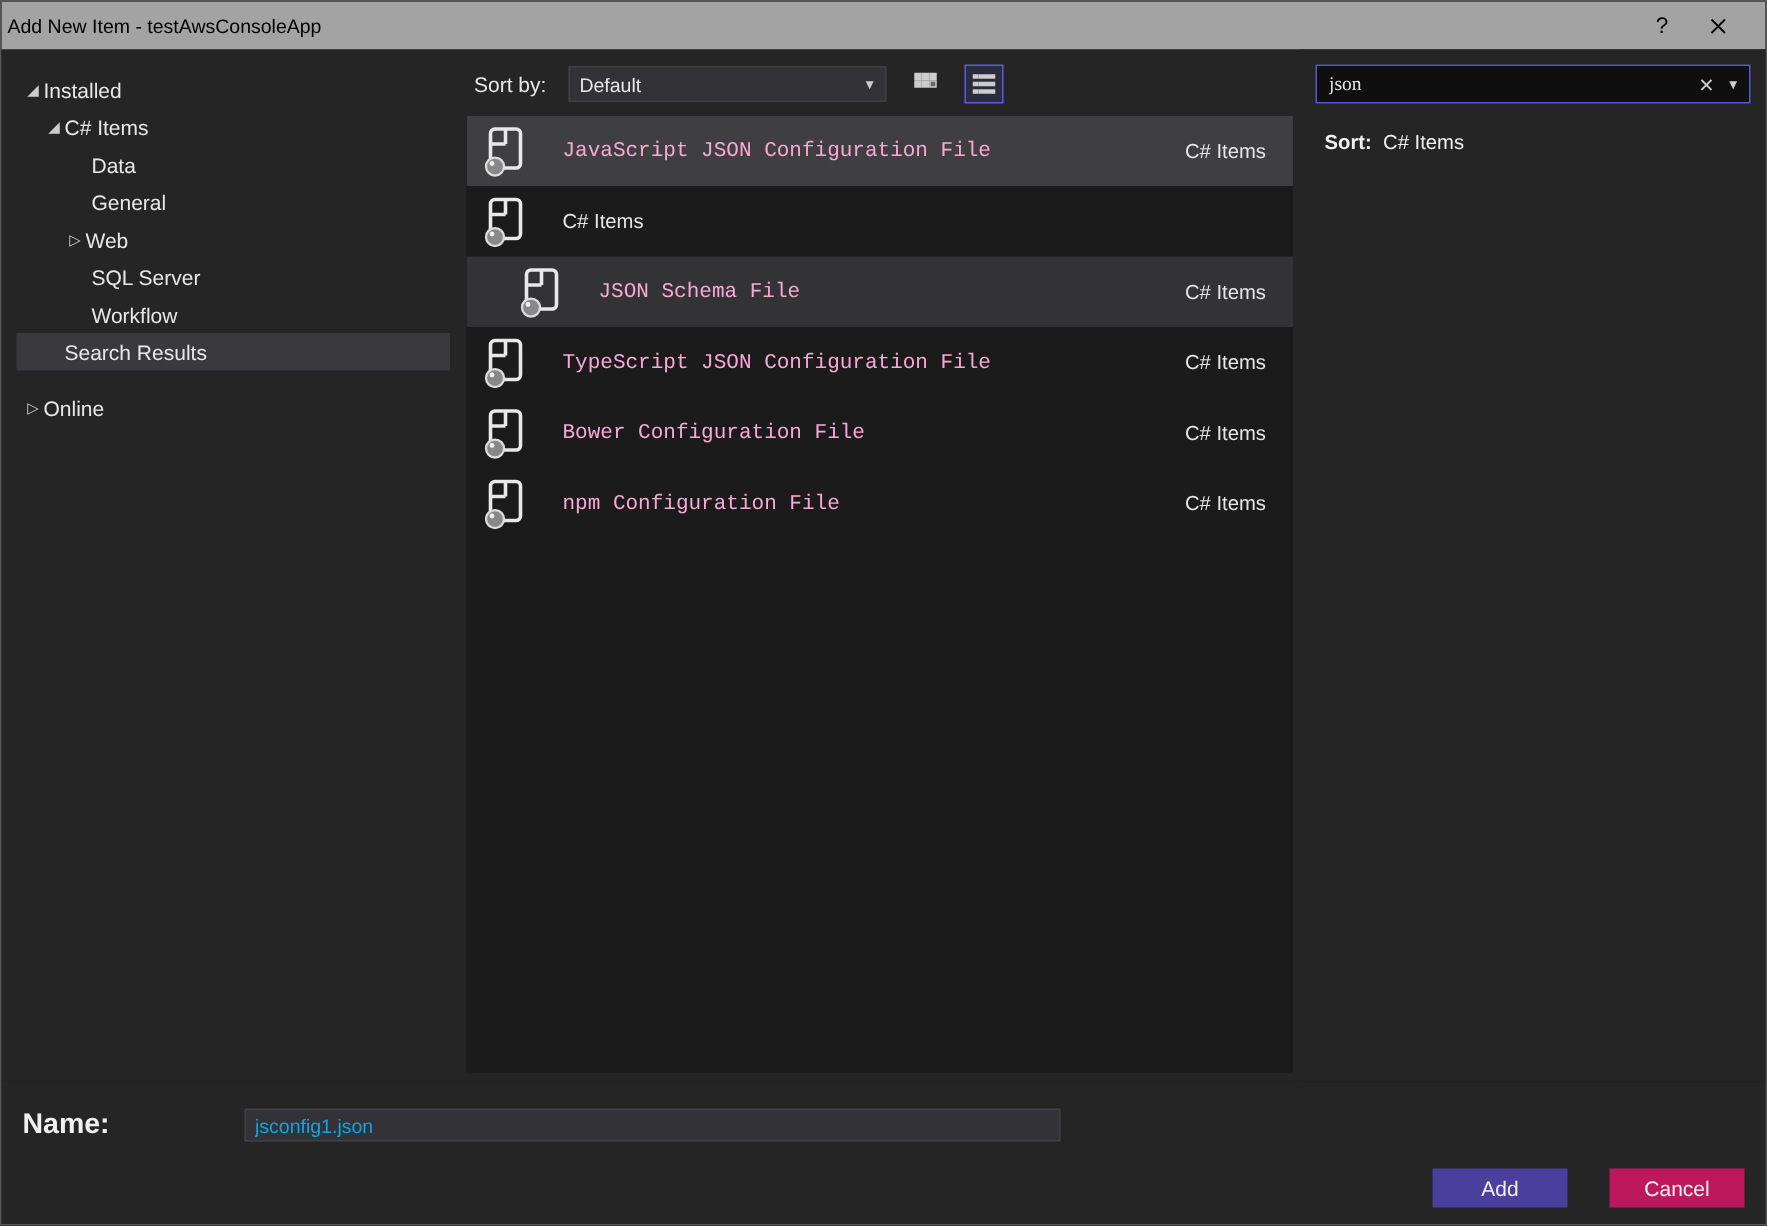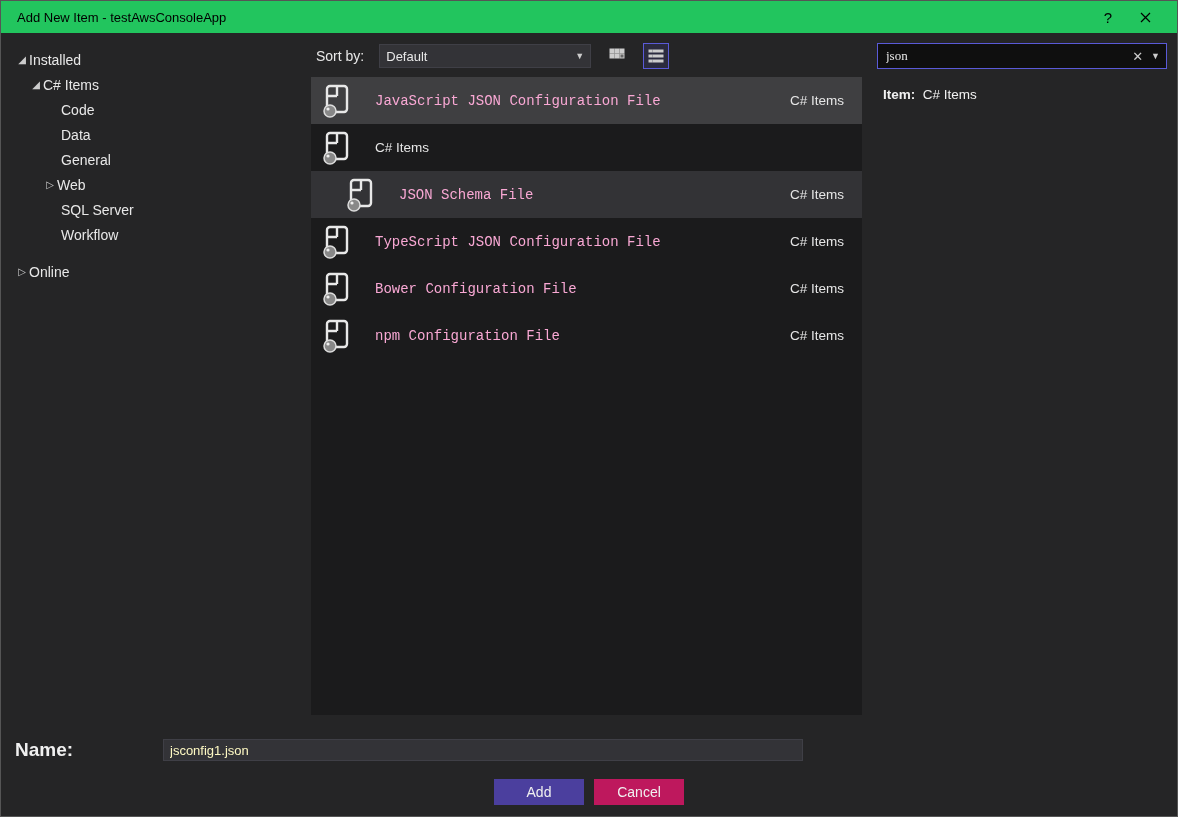--- a/index.html
+++ b/index.html
@@ -9,25 +9,25 @@
     background: #1e1e1e;
     color: #f0f0f0;
     width: 1178px;
     height: 817px;
     overflow: hidden;
     border: 1px solid #555;
   }
   
   .titlebar {
     height: 32px;
-    background: #22c55e;
+    background: #a3a3a3;
     color: #000;
     display: flex;
     align-items: center;
-    padding: 0 10px 0 16px;
+    padding: 0 10px 0 4px;
     font-size: 13px;
   }
   .titlebar .title { flex: 1; }
   .titlebar .winbtn {
     width: 44px; height: 30px;
     display: flex; align-items: center; justify-content: center;
     color: #000; font-size: 14px;
   }
   .titlebar .help { width: 30px; text-align: right; font-size:15px;}
   .titlebar .close svg { width: 11px; height: 11px; stroke: #000; stroke-width: 1.2; }
@@ -156,34 +156,34 @@
 
   
   .bottom {
     background: #252526;
     padding: 18px 14px 8px 14px;
     height: 96px;
   }
   .name-row { display: flex; align-items: center; }
   .name-label { width: 148px; font-size: 19px; font-weight: bold; }
   .name-input {
-    width: 640px;
+    width: 544px;
     height: 22px;
     background: #333337;
     border: 1px solid #3f3f46;
-    color: #fef9c3;
+    color: #0ea5e9;
     padding: 0 6px;
     font-size: 13px;
     font-family: inherit;
     outline: none;
   }
   .btn-row {
     display: flex;
-    justify-content: center;
-    gap: 10px;
+    justify-content: flex-end;
+    gap: 28px;
     margin-top: 18px;
   }
   .btn {
     min-width: 90px;
     height: 26px;
     border: none;
     color: #f0f0f0;
     font-size: 14px;
     font-family: inherit;
     padding: 0 16px;
@@ -209,37 +209,37 @@
   <div class="sidebar">
     <div class="tree-item lvl0">
       <span class="arrow">◢</span>
       <span>Installed</span>
     </div>
     <div class="tree-item lvl1">
       <span class="arrow">◢</span>
       <span>C# Items</span>
     </div>
     <div class="tree-item lvl2">
-      <span>Code</span>
-    </div>
-    <div class="tree-item lvl2">
       <span>Data</span>
     </div>
     <div class="tree-item lvl2">
       <span>General</span>
     </div>
     <div class="tree-item lvl2b">
       <span class="arrow">▷</span>
       <span>Web</span>
     </div>
     <div class="tree-item lvl2">
       <span>SQL Server</span>
     </div>
     <div class="tree-item lvl2">
       <span>Workflow</span>
+    </div>
+    <div class="tree-item lvl1 selected" style="padding-left:32px;">
+      <span>Search Results</span>
     </div>
     <div style="height:12px;"></div>
     <div class="tree-item lvl0">
       <span class="arrow">▷</span>
       <span>Online</span>
     </div>
   </div>
 
   <div class="center">
     <div class="toolbar">
@@ -341,21 +341,21 @@
   </div>
 
   <div class="rightpanel">
     <div class="searchbox">
       <input type="text" value="json" style="">
       <span class="x">✕</span>
       <span class="chev2">▼</span>
     </div>
     <div class="desc">
       <div>
-        <b>Item:</b>
+        <b>Sort:</b>
         &nbsp;<span>C# Items</span>
       </div>
       <div style="height:10px;"></div>
     </div>
   </div>
 </div>
 
 <div class="bottom">
   <div class="name-row">
     <span class="name-label">Name:</span>

